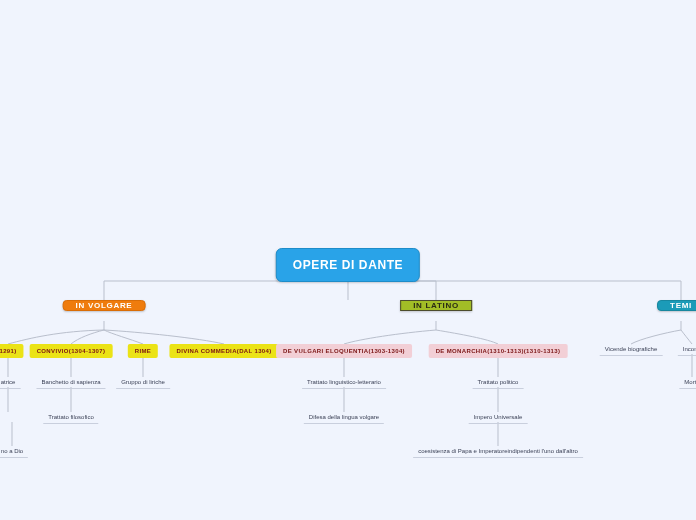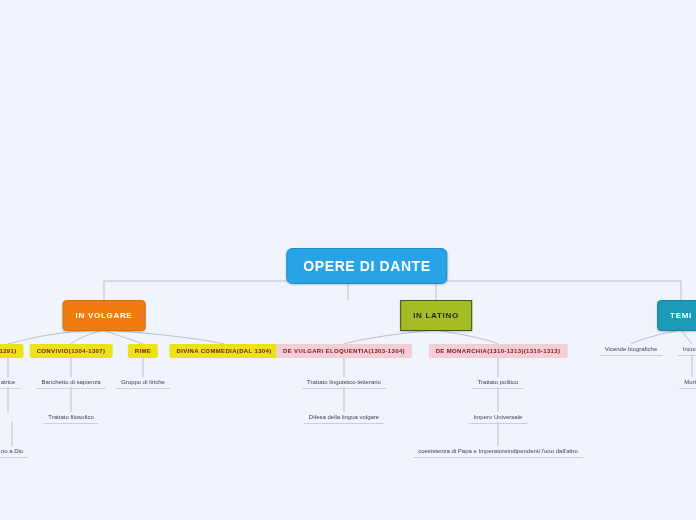--- a/index.html
+++ b/index.html
@@ -34,36 +34,35 @@
     box-sizing: border-box;
     white-space: nowrap;
     text-align: center;
     transform: translateX(-50%);
   }
 
   
   .n-root {
     background: #29a3e8;
     color: #ffffff;
-    font-size: 14px;
+    font-size: 12px;
     font-weight: bold;
     letter-spacing: 0.6px;
     padding: 9px 16px;
     border-radius: 6px;
     border: 1px solid #1d8cc9;
     box-shadow: 0 1px 2px rgba(0,0,0,0.18);
-    margin-left: 19px;
   }
 
   
   .n-l2 {
     font-size: 8px;
     font-weight: bold;
     letter-spacing: 0.7px;
-    padding: 10px 12px;
+    padding: 0 12px;
     border-radius: 4px;
   }
   .n-l2.orange {
     background: #ef7c0d;
     color: #ffffff;
     border: 1px solid #d96d06;
     box-shadow: 0 1px 2px rgba(0,0,0,0.2);
   }
   .n-l2.olive {
     background: #a2bd26;

